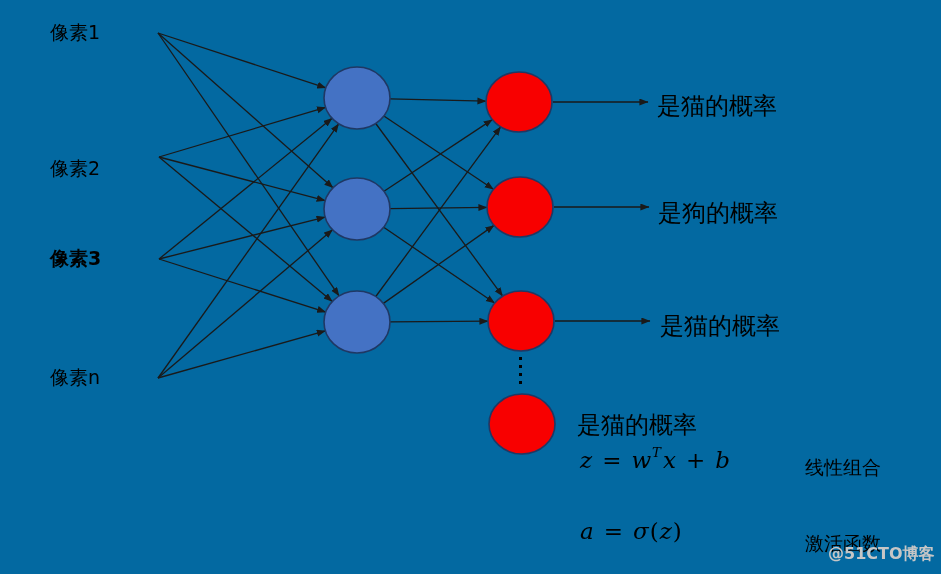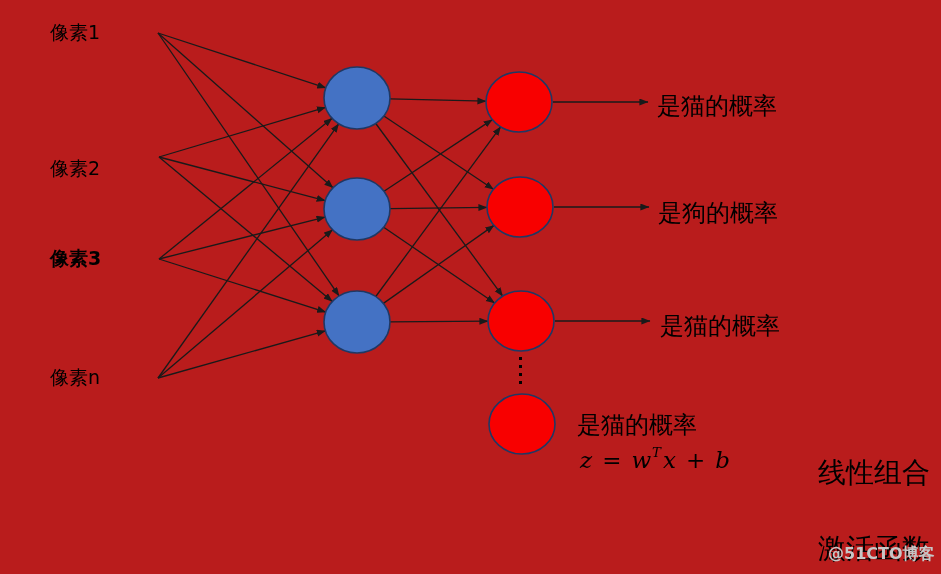--- a/index.html
+++ b/index.html
@@ -1,17 +1,17 @@
 <!DOCTYPE html>
 <html><head>
 <meta charset="utf-8">
 <style>
   html,body{margin:0;padding:0;background:#fff;}
   .canvas{
-    position:relative;width:941px;height:574px;background:#b91c1c;overflow:hidden;
+    position:relative;width:941px;height:574px;background:#0369a1;overflow:hidden;
     font-family:"DejaVu Sans","Liberation Sans",sans-serif;color:#000;
   }
   #net-svg{position:absolute;left:0;top:0;width:941px;height:574px;}
   .lbl{position:absolute;white-space:nowrap;line-height:1.2;}
   .in-lbl{font-size:19px;}
   .out-lbl{font-size:24px;}
   #in1{left:50px;top:21px;}
   #in2{left:50px;top:157px;}
   #in3{left:50px;top:247px;font-weight:bold;}
   #in4{left:50px;top:366px;}
@@ -21,21 +21,21 @@
   #out4{left:577px;top:411px;}
   .math{
     font-family:"DejaVu Serif","Liberation Serif",serif;
     font-size:23px;letter-spacing:1px;
   }
   .math i{font-style:italic;}
   .math .op{margin:0 9px;}
   .math sup{font-size:0.58em;font-style:italic;position:relative;top:-0.15em;margin-right:1px;}
   #f1{left:580px;top:447px;}
   #f2{left:580px;top:518px;}
-  .note{font-size:28px;margin-left:13px;}
+  .note{font-size:19px;}
   #note1{left:805px;top:456px;}
   #note2{left:805px;top:532px;}
   #wm{left:828px;top:544px;font-size:16px;color:#c6c6c6;font-weight:bold;}
 </style>
 </head>
 <body>
 
 <div class="canvas">
   <svg id="net-svg" viewBox="0 0 941 574">
       <defs>
@@ -85,16 +85,19 @@
   <div id="out1" class="lbl out-lbl">是猫的概率</div>
   <div id="out2" class="lbl out-lbl">是狗的概率</div>
   <div id="out3" class="lbl out-lbl">是猫的概率</div>
   <div id="out4" class="lbl out-lbl">是猫的概率</div>
 
   <div id="f1" class="lbl math">
     <i>z</i><span class="op">=</span><i>w</i><sup>T</sup><i>x</i><span class="op">+</span><i>b</i>
   </div>
   <div id="note1" class="lbl note">线性组合</div>
 
+  <div id="f2" class="lbl math">
+    <i>a</i><span class="op">=</span><i>σ</i><span>(</span><i>z</i><span>)</span>
+  </div>
   <div id="note2" class="lbl note">激活函数</div>
 
   <div id="wm" class="lbl">@51CTO博客</div>
 </div>
 
 </body></html>

